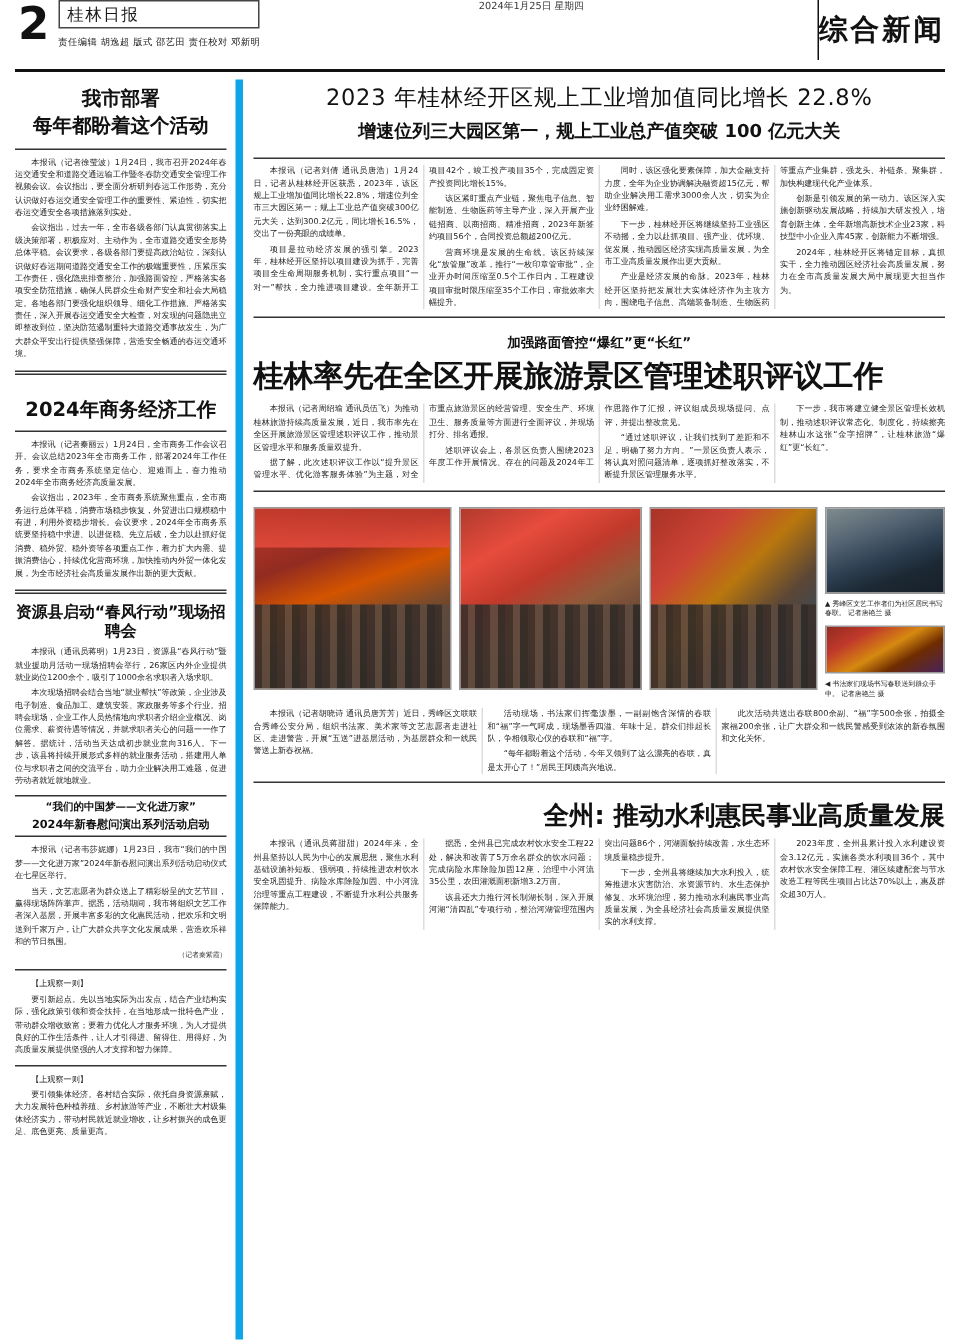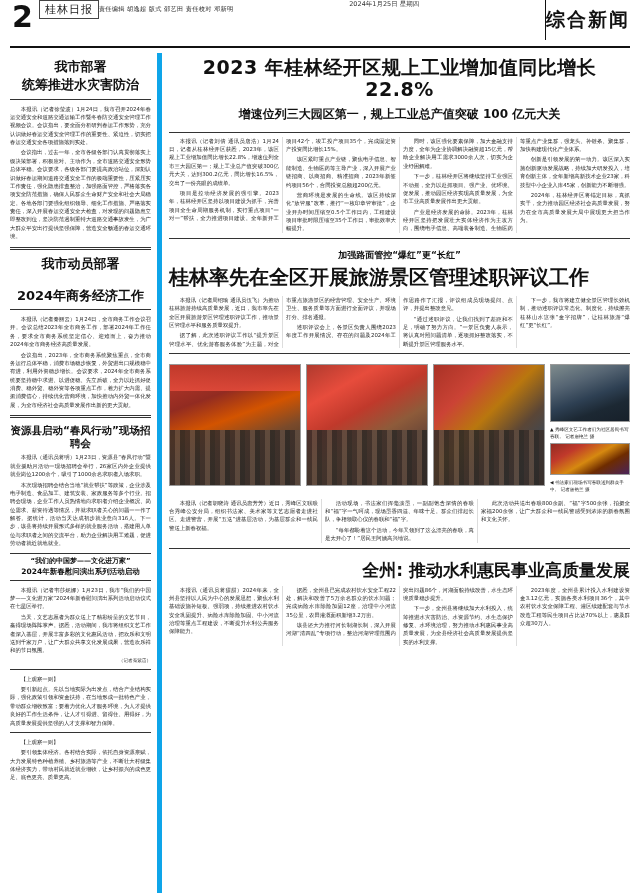--- a/index.html
+++ b/index.html
@@ -8,21 +8,21 @@
     background:#ffffff;
     font-family:"DejaVu Sans","Liberation Sans",sans-serif;
     color:#111;
     overflow:hidden;
   }
   .page{position:relative;width:640px;height:896px;box-sizing:border-box;padding:0 10px;}
 
   
   .masthead{display:flex;align-items:flex-start;height:46px;border-bottom:2px solid #111;position:relative;}
   .pagenum{font-size:30px;font-weight:bold;line-height:1;padding:2px 6px 0 2px;color:#111;}
-  .mast-left{display:flex;justify-content:flex-start;}
+  .mast-left{display:flex;flex-direction:column;justify-content:flex-start;}
   .logo-box{border:1px solid #444;padding:1px 5px;font-size:11px;letter-spacing:1px;color:#1a1a1a;background:#fff;}
   .credits{font-size:6.2px;color:#222;margin-top:5px;white-space:nowrap;letter-spacing:.3px;}
   .mast-mid{flex:1;text-align:center;font-size:6.5px;color:#333;padding-right:10px;}
   .mast-right{border-left:1px solid #111;padding-left:0;display:flex;align-items:center;height:40px;}
   .section-title{font-size:19px;font-weight:bold;letter-spacing:2px;}
 
   
   .cols{display:flex;gap:7px;margin-top:5px;height:840px;}
   .col-left{width:152px;flex:none;border-right:5px solid #0ea5e9;padding-right:6px;box-sizing:border-box;}
   .col-rest{flex:1;display:flex;flex-direction:column;}
@@ -32,21 +32,21 @@
 
   .art-title{text-align:center;font-weight:bold;line-height:1.25;}
   .t1{font-size:13px;margin:6px 0 2px;}
   .rule{border:0;border-top:1px solid #333;margin:5px 0;}
   .rule-d{border:0;border-top:3px double #333;margin:6px 0;}
   .three{column-count:3;column-gap:7px;column-rule:1px solid #ddd;}
   .four{column-count:4;column-gap:7px;column-rule:1px solid #ddd;}
 
   
   .banner{border-bottom:1px solid #333;padding-bottom:4px;}
-  .headline{font-size:19px;font-weight:bold;text-align:center;letter-spacing:.5px;line-height:1.15;margin:4px 0 5px;}
+  .headline{font-size:15px;font-weight:normal;text-align:center;letter-spacing:.5px;line-height:1.15;margin:4px 0 5px;}
   .subhead{font-size:12px;font-weight:bold;text-align:center;margin-bottom:5px;}
 
   .kicker{text-align:center;font-size:9px;font-weight:bold;margin:5px 0 2px;}
   .headline2{font-size:20px;font-weight:bold;margin:1px 0 5px;}
   .headline3{font-size:15.5px;font-weight:bold;text-align:center;margin:4px 0 5px;}
   .headline4{font-size:17px;font-weight:bold;text-align:right;margin:5px 0 4px;}
 
   
   .photos{display:flex;gap:5px;margin:5px 0;}
   .photo{position:relative;overflow:hidden;border:1px solid #999;}
@@ -96,32 +96,31 @@
       <div class="section-title">综合新闻</div>
     </div>
   </div>
 
   <div class="cols">
 
     <div class="col-left">
 
       <div>
         <div class="art-title t1">我市部署</div>
-        <div class="art-title t1" style="margin-top:0">统筹推进水灾害防治</div>
+        <div class="art-title t1" style="margin-top:0">每年都盼着这个活动</div>
         <hr class="rule">
         <div class="hl">
           <p>本报讯（记者徐莹波）1月24日，我市召开2024年春运交通安全和道路交通运输工作暨冬春防交通安全管理工作视频会议。会议指出，要全面分析研判春运工作形势，充分认识做好春运交通安全管理工作的重要性、紧迫性，切实把春运交通安全各项措施落到实处。</p>
           <p>会议指出，过去一年，全市各级各部门认真贯彻落实上级决策部署，积极应对、主动作为，全市道路交通安全形势总体平稳。会议要求，各级各部门要提高政治站位，深刻认识做好春运期间道路交通安全工作的极端重要性，压紧压实工作责任，强化隐患排查整治，加强路面管控，严格落实各项安全防范措施，确保人民群众生命财产安全和社会大局稳定。各地各部门要强化组织领导、细化工作措施、严格落实责任，深入开展春运交通安全大检查，对发现的问题隐患立即整改到位，坚决防范遏制重特大道路交通事故发生，为广大群众平安出行提供坚强保障，营造安全畅通的春运交通环境。</p>
         </div>
       </div>
 
       <hr class="rule-d">
 
       <div>
-        <div class="art-title t1">我市动员部署</div>
         <div class="art-title t1" style="margin-top:16px">2024年商务经济工作</div>
         <hr class="rule">
         <div class="hl">
           <p>本报讯（记者秦丽云）1月24日，全市商务工作会议召开。会议总结2023年全市商务工作，部署2024年工作任务，要求全市商务系统坚定信心、迎难而上，奋力推动2024年全市商务经济高质量发展。</p>
           <p>会议指出，2023年，全市商务系统聚焦重点，全市商务运行总体平稳，消费市场稳步恢复，外贸进出口规模稳中有进，利用外资稳步增长。会议要求，2024年全市商务系统要坚持稳中求进、以进促稳、先立后破，全力以赴抓好促消费、稳外贸、稳外资等各项重点工作，着力扩大内需、提振消费信心，持续优化营商环境，加快推动内外贸一体化发展，为全市经济社会高质量发展作出新的更大贡献。</p>
         </div>
       </div>
 
       <hr class="rule-d">
 

